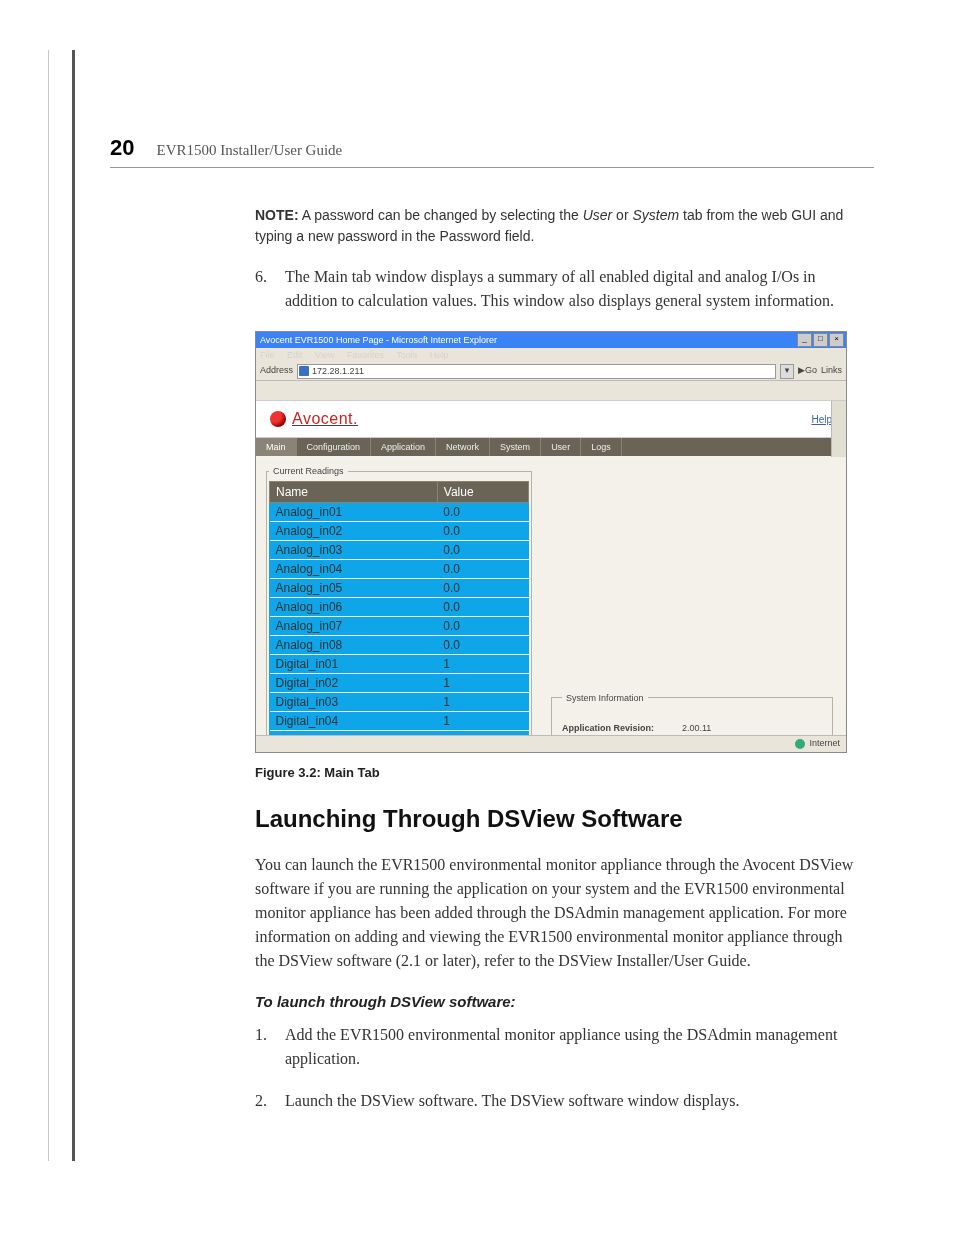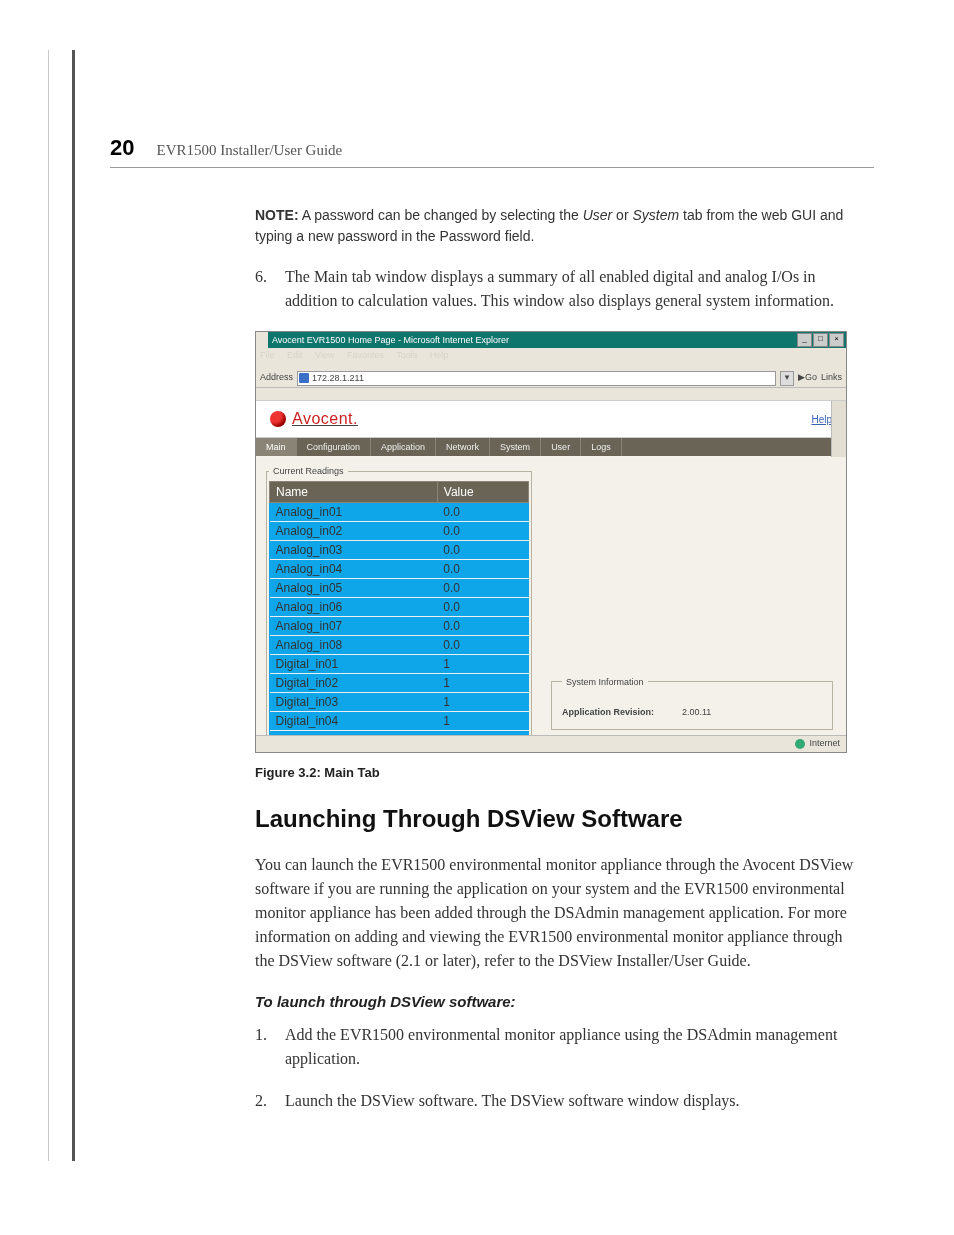--- a/index.html
+++ b/index.html
@@ -77,28 +77,27 @@
     height: 420px;
     background: #e9e5da;
     border: 1px solid #888;
     position: relative;
     font-family: Tahoma, Arial, sans-serif;
     font-size: 9px;
     color: #444;
     overflow: hidden;
   }
   .ss-titlebar {
-    background: #0f766e;
+    background: #3b82f6;
     color: #fff;
     height: 16px;
     line-height: 16px;
     padding-left: 4px;
     font-size: 9px;
     position: relative;
-    margin-left: 12px;
   }
   .ss-titlebar .winbtns {
     position: absolute;
     right: 2px;
     top: 1px;
     display: flex;
     gap: 1px;
   }
   .ss-titlebar .winbtn {
     width: 13px;
@@ -132,21 +131,20 @@
     width: 14px; height: 14px; background: #ddd; border: 1px solid #aaa; border-radius: 2px;
   }
   .ss-addressbar {
     height: 18px;
     background: #e9e5da;
     border-bottom: 1px solid #bbb;
     display: flex;
     align-items: center;
     padding: 0 4px;
     gap: 4px;
-    margin-top: 7px;
   }
   .addr-label { font-size: 9px; }
   .addr-input {
     flex: 1;
     height: 13px;
     background: #fff;
     border: 1px solid #999;
     padding-left: 14px;
     line-height: 13px;
     position: relative;
@@ -237,21 +235,21 @@
     border: 1px solid #8a8476;
   }
   .readings-table td {
     padding: 0px 6px;
     border-bottom: 1px solid #eee;
     color: #333;
   }
   .sysinfo {
     position: absolute;
     left: 295px;
-    top: 224px;
+    top: 240px;
     width: 260px;
     border: 1px solid #b8b2a0;
     padding: 8px 10px;
     font-size: 9px;
   }
   .sysinfo-legend {
     position: relative;
     top: -14px;
     background: #f3f1ea;
     display: inline-block;

